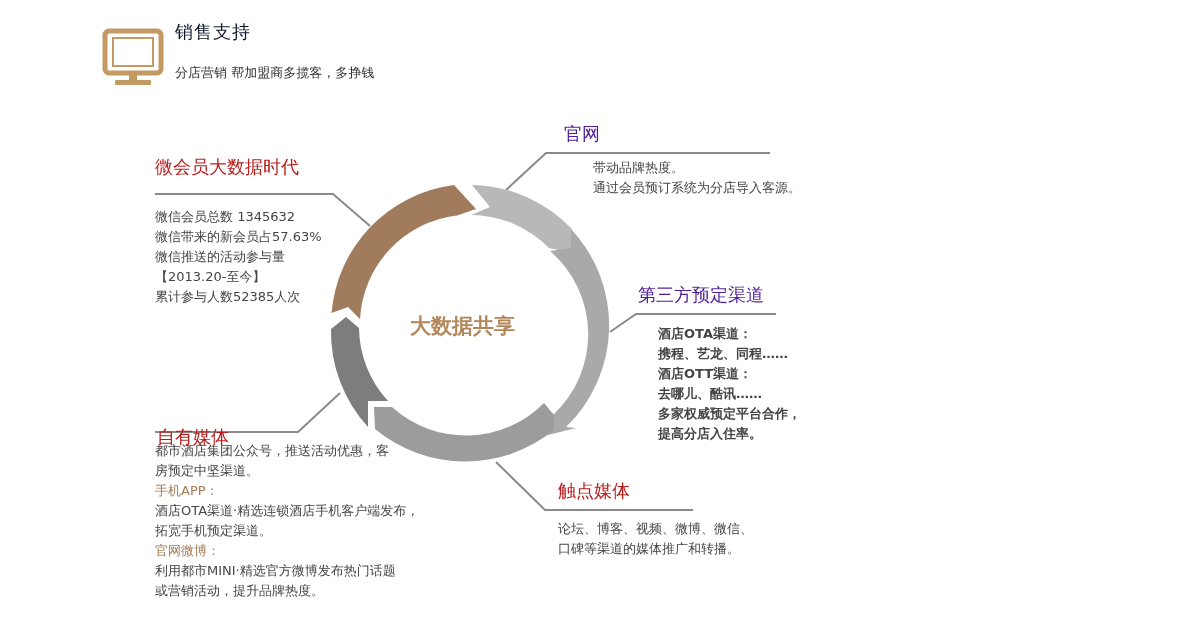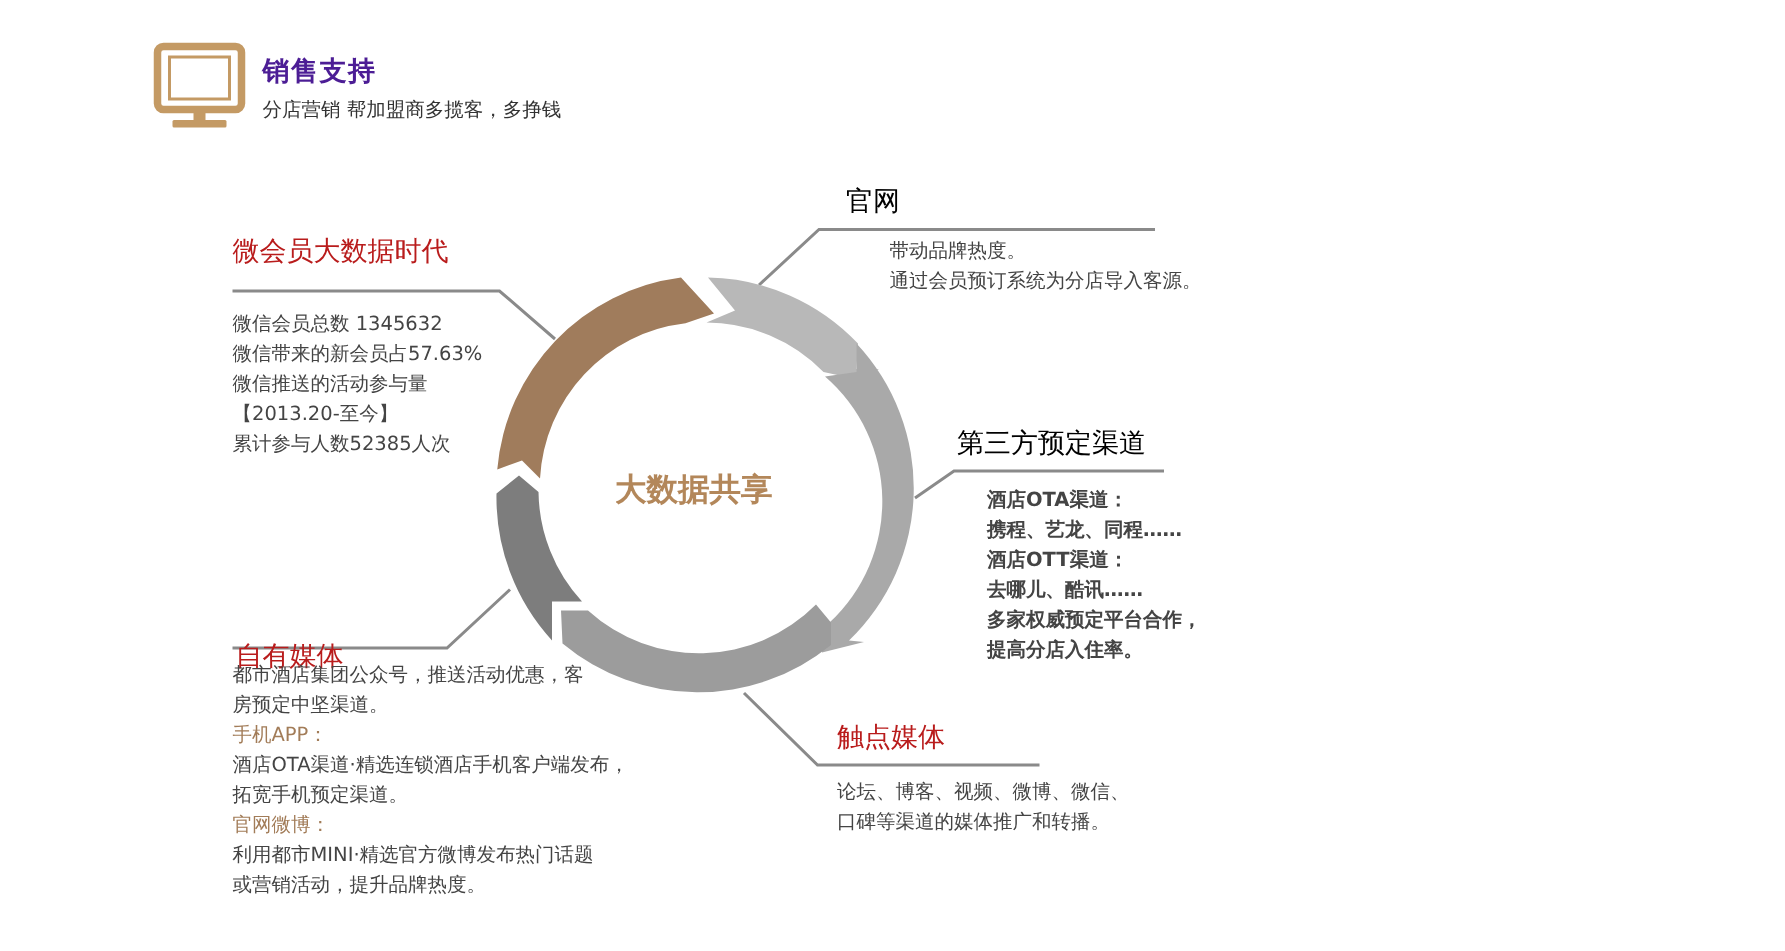--- a/index.html
+++ b/index.html
@@ -1,22 +1,22 @@
 <!DOCTYPE html>
 <html><head>
 <meta charset="utf-8">
 <style>
   html, body { margin:0; padding:0; background:#ffffff; }
   body { width:1190px; height:634px; position:relative; overflow:hidden;
          font-family:"DejaVu Sans","Liberation Sans",sans-serif; color:#444; }
   .abs { position:absolute; }
-  .header-title { left:175px; top:35px; font-size:18px; font-weight:bold; color:#4c1d95; letter-spacing:1px; }
+  .header-title { left:175px; top:20px; font-size:18px; font-weight:normal; color:#0f172a; letter-spacing:1px; }
   .header-sub { left:175px; top:64px; font-size:13px; color:#333; }
   .sec-title { font-size:18px; color:#b91c1c; white-space:nowrap; }
-  .sec-title.accent { color:#000000; }
+  .sec-title.accent { color:#4c1d95; }
   .body-text { font-size:13px; line-height:20px; color:#444; white-space:nowrap; }
   .body-text .sub { color:#a27c58; }
   .center-label { left:410px; top:312px; width:130px; text-align:left; font-size:21px; font-weight:bold; color:#b3875a; }
   svg { position:absolute; left:0; top:0; }
 </style>
 </head>
 <body>
 
 <svg width="1190" height="634" viewBox="0 0 1190 634" style="pointer-events:none">
 

